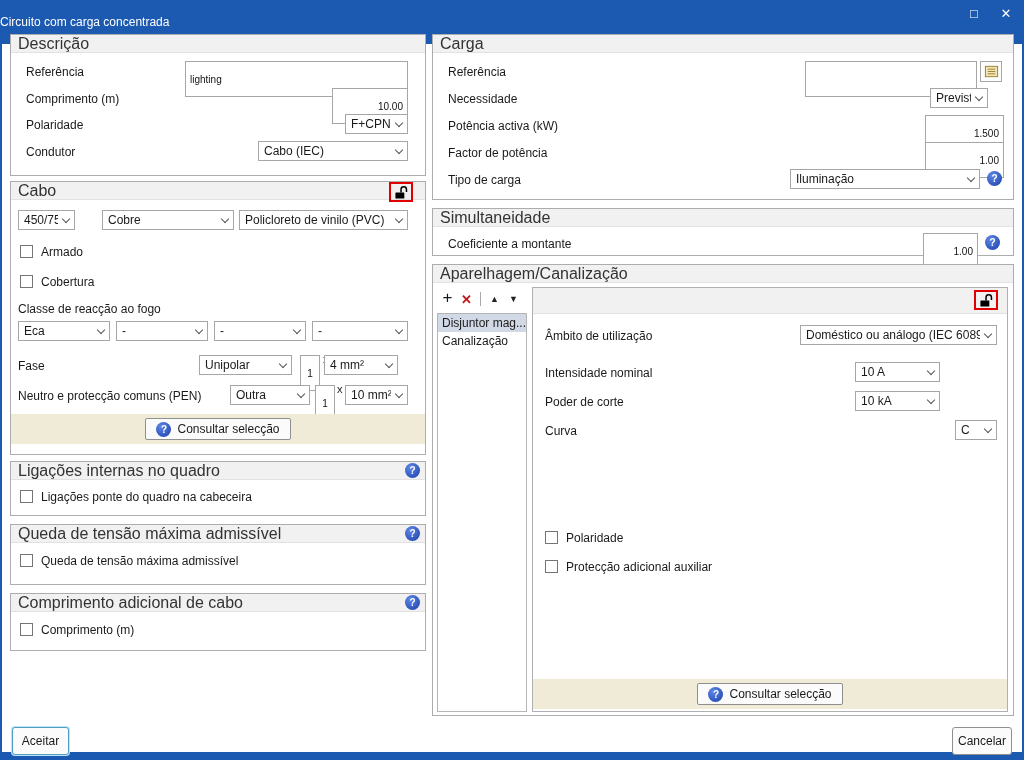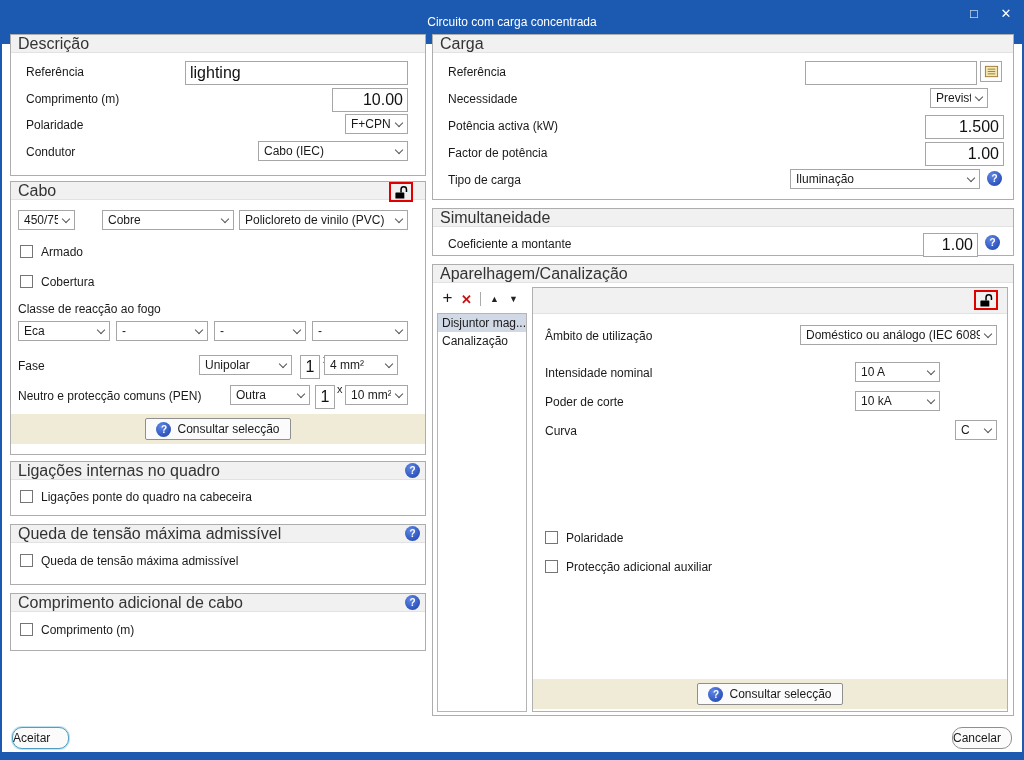--- a/index.html
+++ b/index.html
@@ -2,35 +2,35 @@
 <html><head>
 <meta charset="utf-8">
 <style>
   * { margin:0; padding:0; box-sizing:border-box; }
   html,body { width:1024px; height:760px; }
   body { font-family:"Liberation Sans", sans-serif; font-size:12px; color:#1a1a1a; background:#fff; overflow:hidden; }
 
   .window { position:relative; width:1024px; height:760px; background:#ffffff; overflow:hidden; }
 
   .titlebar { position:absolute; left:0; top:0; width:1024px; height:44px; background:#1c59b0; color:#fff;
-              display:flex; align-items:center; justify-content:center; font-size:12px; }
+              display:flex; align-items:center; font-size:12px; }
   .win-btns { position:absolute; right:2px; top:0; height:26px; display:flex; }
   .win-btn { width:32px; height:26px; display:flex; align-items:center; justify-content:center; color:#fff; font-size:13px; cursor:default; }
 
   .frame { position:absolute; background:#1c59b0; }
 
   .group { position:absolute; border:1px solid #adadad; background:#fff; }
   .group-h { height:18px; background:#f1f1f1; border-bottom:1px solid #e2e2e2; display:flex; align-items:center;
              padding:0 7px; font-size:16px; color:#333; white-space:nowrap; }
 
   .lbl { position:absolute; white-space:nowrap; font-size:12px; color:#1a1a1a; }
   .xlbl { position:absolute; font-size:11px; color:#1a1a1a; }
 
-  .tin { position:absolute; height:24px; border:1px solid #a6a6a6; background:#fff; padding:0 4px;
-         font-family:"Liberation Sans",sans-serif; font-size:16px; color:#111; }
+  .tin { position:absolute; height:36px; border:1px solid #a6a6a6; background:#fff; padding:0 4px;
+         font-family:"Liberation Sans",sans-serif; font-size:10px; color:#111; }
   .num { text-align:right; }
   .ctr { text-align:center; padding:0 1px; }
 
   .sel { position:absolute; height:20px; border:1px solid #a6a6a6; background:#fff; display:flex; align-items:center; }
   .sel .v { flex:1; padding:0 3px 0 5px; white-space:nowrap; overflow:hidden; }
   .sel .a { width:16px; min-width:16px; height:100%; display:flex; align-items:center; justify-content:center; }
   .chev { display:block; width:6px; height:6px; border-right:1.4px solid #555; border-bottom:1.4px solid #555;
           transform:rotate(45deg); margin-top:-3px; }
 
   .ck { position:absolute; display:flex; align-items:center; gap:8px; height:15px; white-space:nowrap; }
@@ -58,22 +58,22 @@
   .listbox { position:absolute; border:1px solid #b5b5b5; background:#fff; overflow:hidden; }
   .list-item { height:18px; line-height:18px; padding:0 4px; font-size:12px; white-space:nowrap; overflow:hidden; }
   .list-item.selected { background:#d2d9e6; }
 
   .panel { position:absolute; border:1px solid #b0b0b0; background:#fff; }
   .panel-h { height:26px; background:#f1f1f1; border-bottom:1px solid #e2e2e2; }
 
   .iconbtn { position:absolute; width:22px; height:21px; border:1px solid #a6a6a6; background:#fdfdfd;
              display:flex; align-items:center; justify-content:center; }
 
-  .btn { position:absolute; height:22px; border:1px solid #8f8f8f; background:#fbfbfb; border-radius:10px;
-         display:flex; align-items:center; font-size:12px; cursor:default; }
+  .btn { position:absolute; height:28px; border:1px solid #8f8f8f; background:#fbfbfb; border-radius:3px;
+         display:flex; align-items:center; justify-content:center; font-size:12px; cursor:default; }
   .btn.primary { border:1px solid #4f9ec4; box-shadow:0 0 0 1px #bfe3f0; }
 </style>
 </head>
 <body>
 
 <div class="window">
 
   <div class="titlebar">
     <span>Circuito com carga concentrada</span>
   </div>

